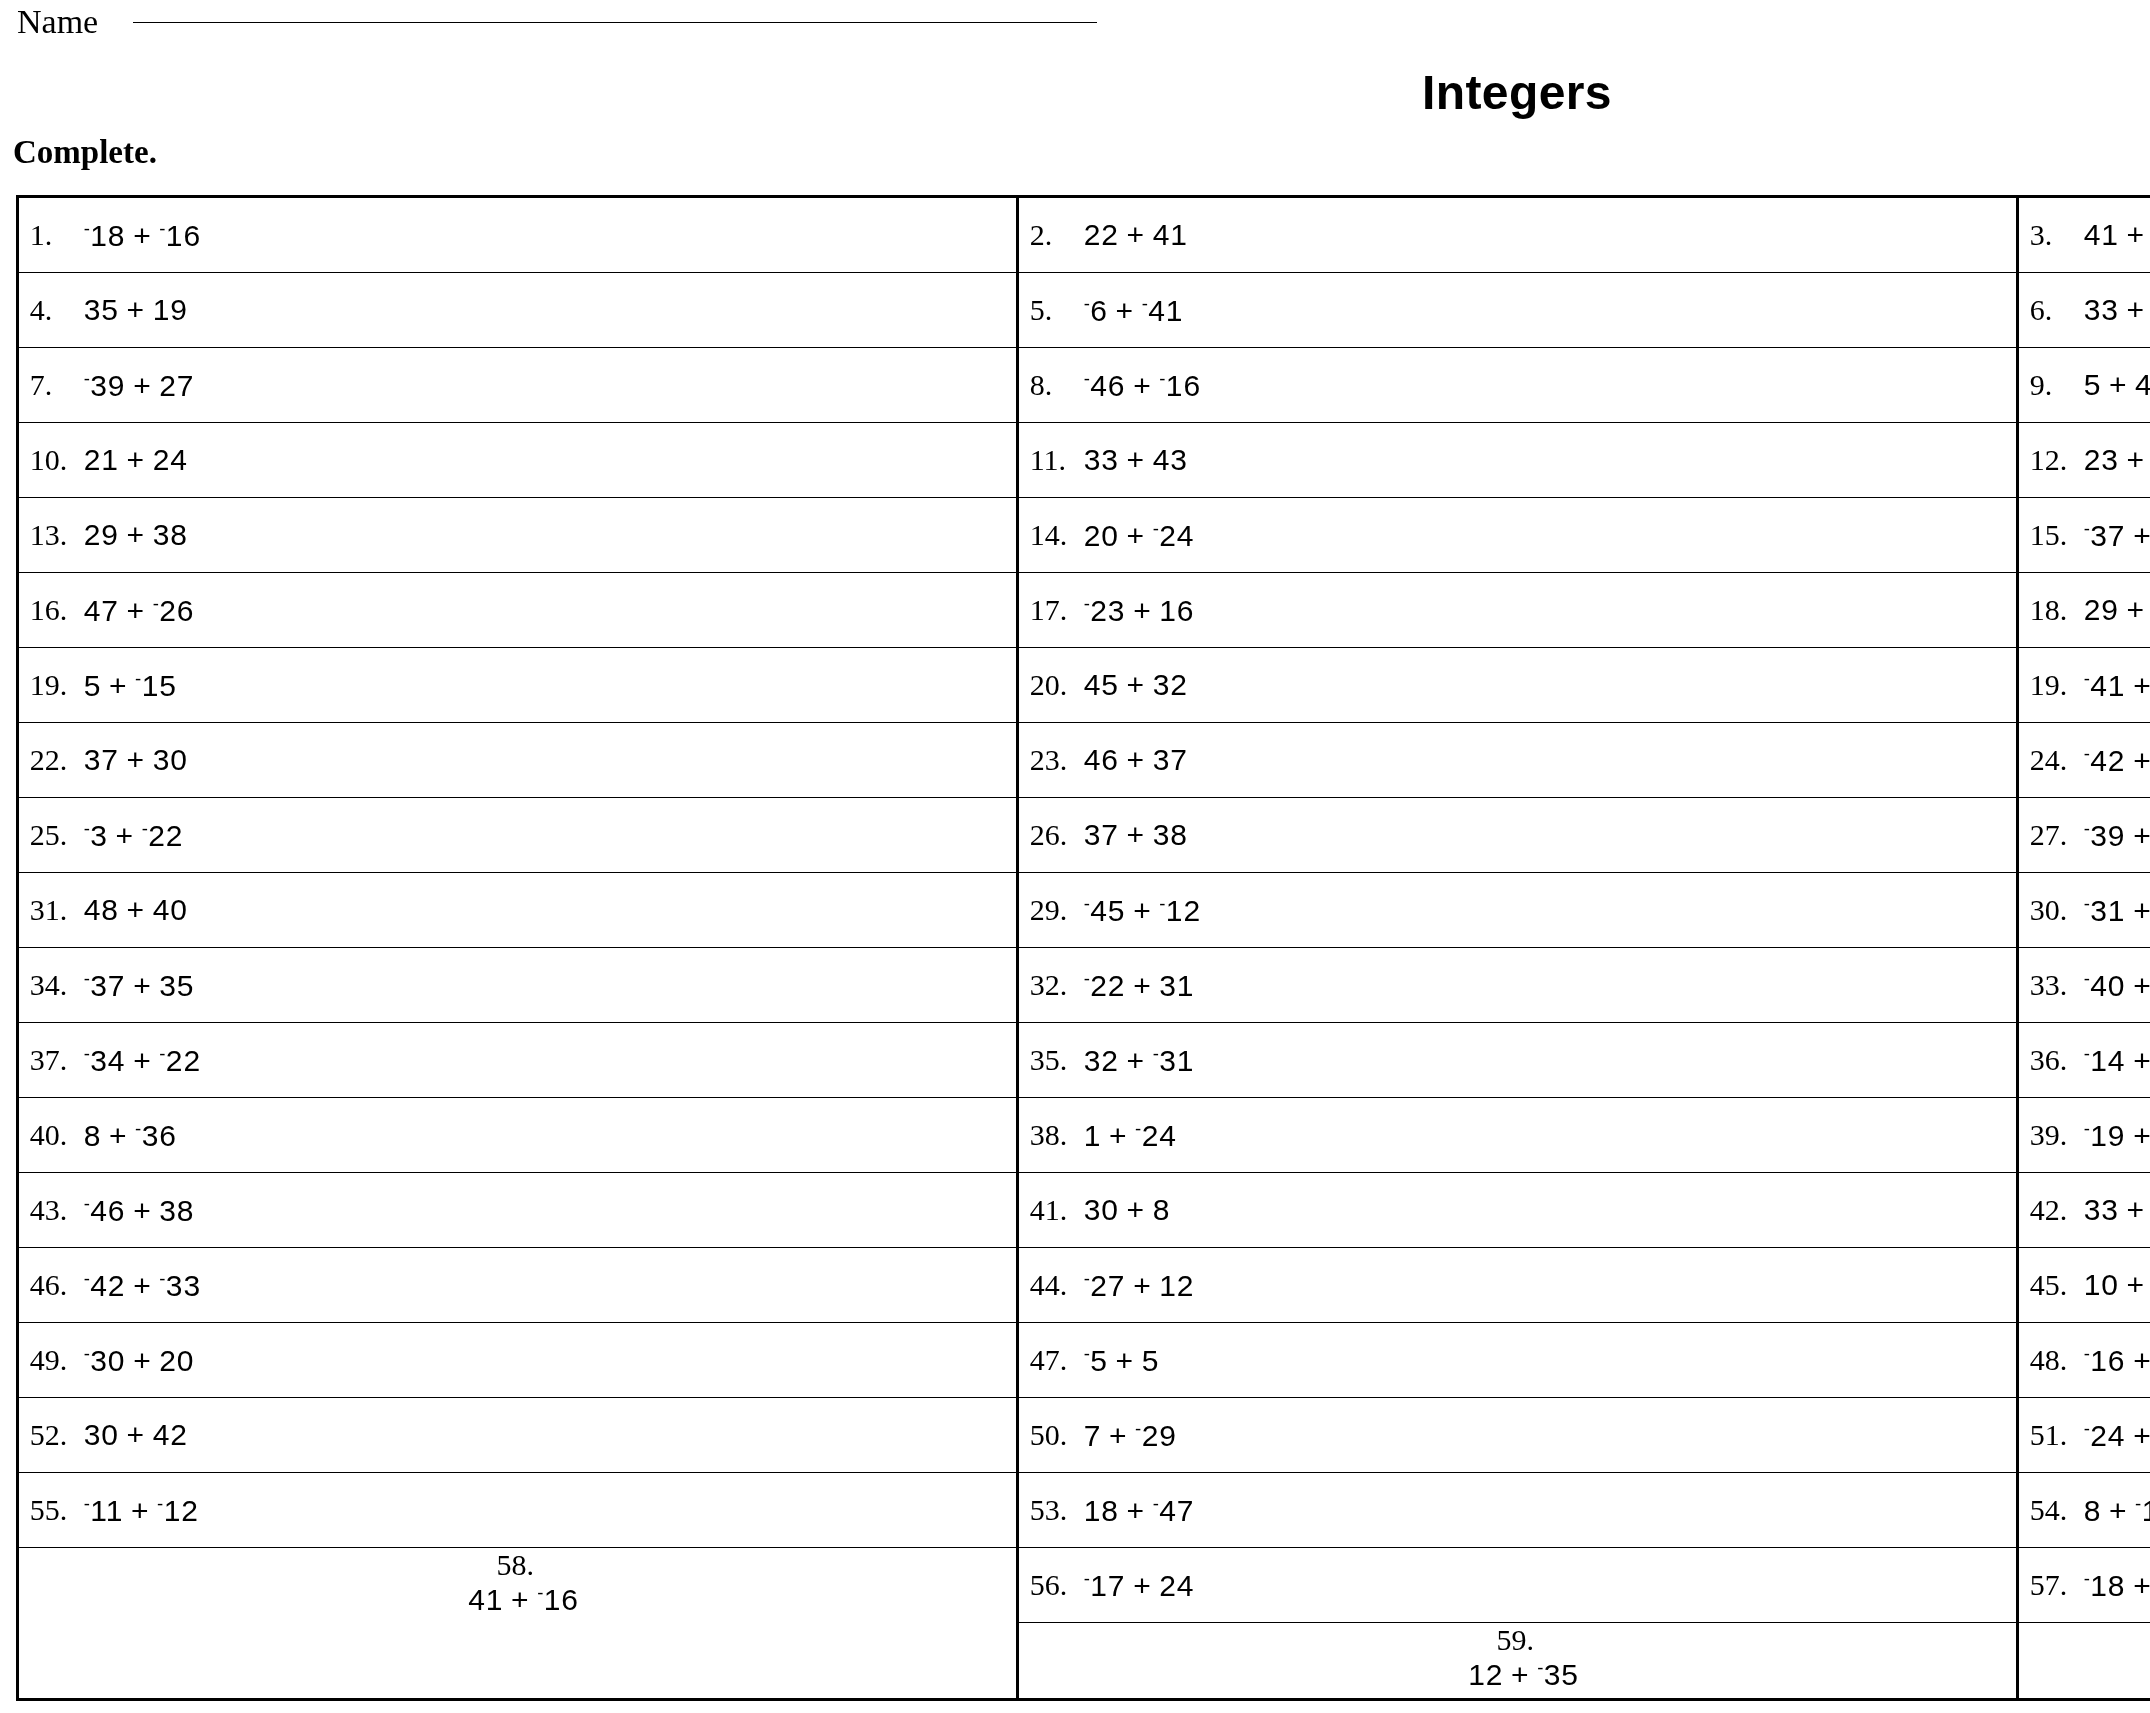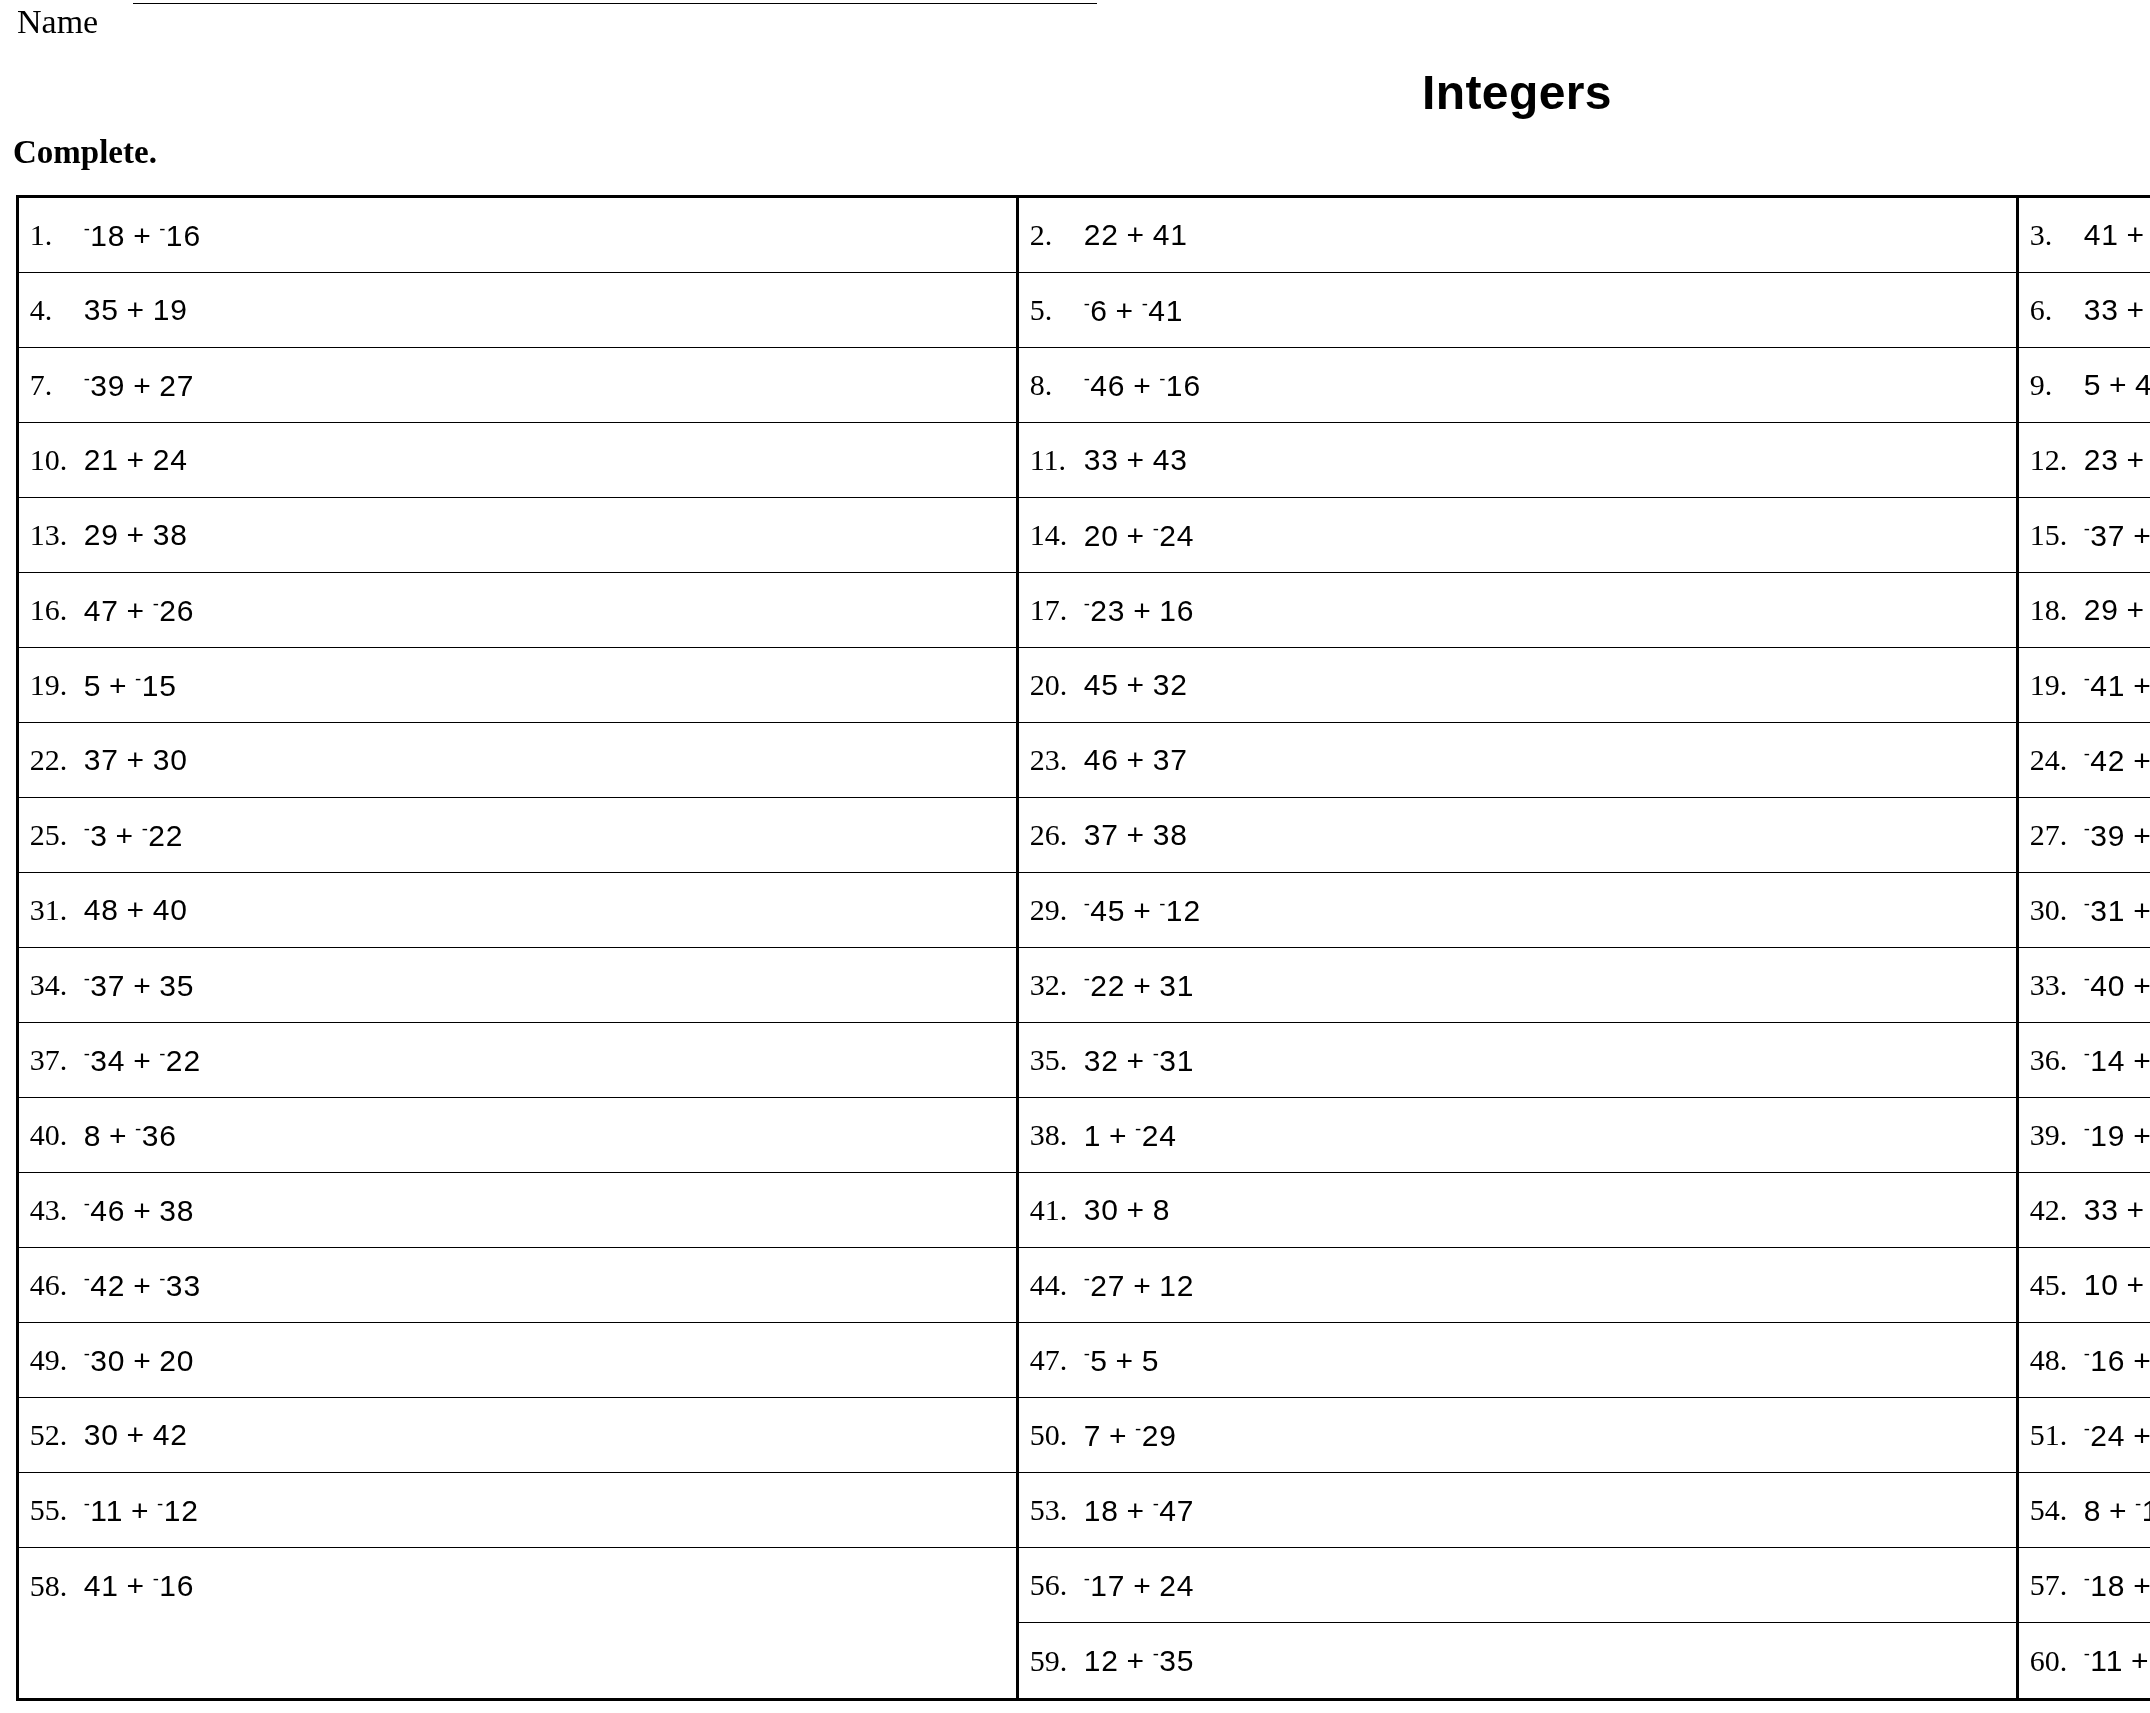--- a/index.html
+++ b/index.html
@@ -25,21 +25,21 @@
     position: relative;
     height: 56px;
     padding: 0 17px;
     box-sizing: border-box;
   }
   .name-block {
     position: absolute;
     left: 17px;
     top: 3.4px;
     display: flex;
-    align-items: flex-start;
+    align-items: center;
     font-size: 34px;
     font-family: "Liberation Serif", serif;
     gap: 27px;
   }
   .blank-line {
     display: inline-block;
     border-bottom: 1.7px solid #000;
     height: 0;
     margin-left: 7.7px;
     vertical-align: baseline;
@@ -84,20 +84,21 @@
     height: 75px;
     box-sizing: border-box;
     border-bottom: 1.3px solid #000;
     display: flex;
     align-items: center;
     padding-left: 11.2px;
     white-space: nowrap;
   }
   .col .cell:last-child {
     border-bottom: none;
+    flex-direction: column;
   }
   .num {
     font-family: "Liberation Serif", serif;
     font-size: 30px;
     min-width: 52px;
     display: inline-block;
   }
   .expr {
     font-family: "Liberation Sans", sans-serif;
     font-size: 30px;

